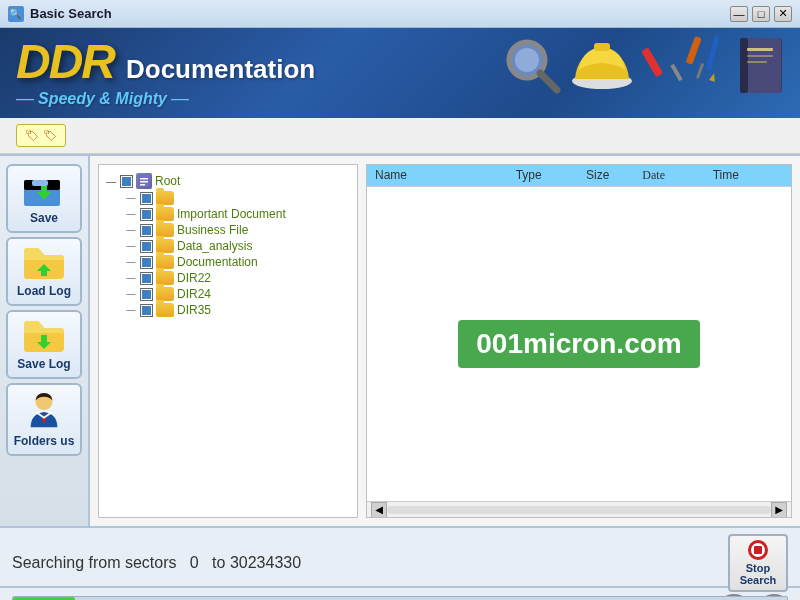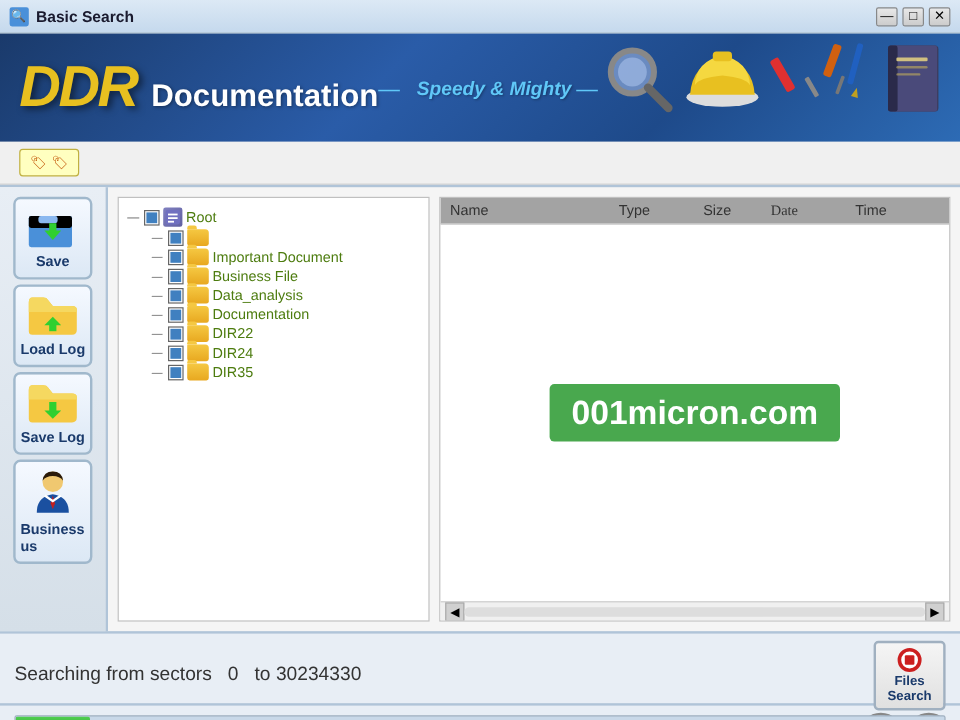--- a/index.html
+++ b/index.html
@@ -23,24 +23,24 @@
     
     .banner {
       background: linear-gradient(135deg, #1a3a6b 0%, #2a5ca8 40%, #1e4a8a 70%, #2d6bb5 100%);
       height: 90px;
       display: flex;
       align-items: center;
       padding: 8px 16px;
       position: relative;
       overflow: hidden;
     }
-    .banner-logo { display: flex; flex-direction: row; }
+    .banner-logo { display: flex; flex-direction: column; }
     .banner-ddr { font-size: 48px; font-weight: 900; color: #e8c020; font-style: italic; line-height: 1; text-shadow: 3px 3px 6px rgba(0,0,0,0.5); letter-spacing: -2px; }
     .banner-professional { font-size: 26px; font-weight: bold; color: white; margin-left: 4px; text-shadow: 1px 1px 3px rgba(0,0,0,0.4); }
-    .banner-tagline { font-size: 16px; font-style: italic; color: #60c8f8; font-weight: bold; margin-top: 2px; margin-left: 10px; text-shadow: 1px 1px 2px rgba(0,0,0,0.3); }
+    .banner-tagline { font-size: 16px; font-style: italic; color: #60c8f8; font-weight: bold; margin-top: 2px; margin-left: 0; text-shadow: 1px 1px 2px rgba(0,0,0,0.3); }
     .banner-icons { position: absolute; right: 10px; top: 5px; display: flex; align-items: center; gap: 4px; }
 
     
     .main-content {
       display: flex;
       height: calc(600px - 28px - 90px - 60px - 50px);
       background: #f5f5f5;
       border-top: 2px solid #b0c4d8;
     }
 
@@ -49,21 +49,21 @@
       width: 90px;
       background: linear-gradient(to bottom, #e8eef5, #d5dfe8);
       border-right: 2px solid #b0c4d8;
       display: flex;
       flex-direction: column;
       align-items: center;
       padding: 8px 4px;
       gap: 4px;
     }
     .sidebar-btn {
-      width: 66px;
+      width: 76px;
       background: linear-gradient(to bottom, #f5f9ff, #dce8f5);
       border: 2px solid #a0b8cc;
       border-radius: 6px;
       display: flex;
       flex-direction: column;
       align-items: center;
       padding: 6px 4px;
       cursor: pointer;
       gap: 3px;
     }
@@ -87,21 +87,21 @@
       flex: 1;
       background: white;
       border: 1px solid #c0c0c0;
       margin: 8px 8px 8px 4px;
       display: flex;
       flex-direction: column;
       overflow: hidden;
     }
     .results-header {
       display: flex;
-      background: #a3a3a3;
+      background: #7dd3fc;
       border-bottom: 1px solid #ccc;
       padding: 3px 8px;
     }
     .results-header-col { font-size: 12px; color: #333; font-weight: normal; }
     .results-content {
       flex: 1;
       display: flex;
       align-items: center;
       justify-content: center;
       position: relative;
@@ -360,21 +360,21 @@
 
           <path d="M 13 10 Q 14 2 22 2 Q 30 2 31 10 Q 28 6 22 6 Q 16 6 13 10 Z" fill="#2a1a0a"></path>
 
           <path d="M 8 38 Q 8 24 22 22 Q 36 24 36 38 Z" fill="#1a50a0"></path>
 
           <polygon points="22,23 20,30 22,35 24,30" fill="#c02020"></polygon>
 
           <path d="M 15 23 L 22 28 L 29 23" stroke="white" stroke-width="2" fill="none"></path>
         </svg>
       </div>
-      <span class="sidebar-btn-label">Business us</span>
+      <span class="sidebar-btn-label">Folders us</span>
     </div>
   </div>
 
   <div class="tree-area">
 
     <div class="tree-node">
       <span class="tree-expand">—</span>
       <div class="tree-checkbox">
         <div class="tree-checkbox-inner"></div>
       </div>
@@ -490,21 +490,21 @@
       <span>Searching from sectors</span>
       &nbsp;
       <span>0</span>
       &nbsp;
       <span>to 30234330</span>
     </span>
     <div class="stop-btn">
       <div class="stop-icon">
         <div class="stop-inner"></div>
       </div>
-      <span class="stop-label" style="white-space:pre;text-align:center;">Files
+      <span class="stop-label" style="white-space:pre;text-align:center;">Stop
 Search</span>
     </div>
   </div>
   <div class="search-progress-row">
     <div class="progress-bar-bg">
       <div class="progress-bar-fill" style="width: 8%;"></div>
     </div>
   </div>
 
 </div>

